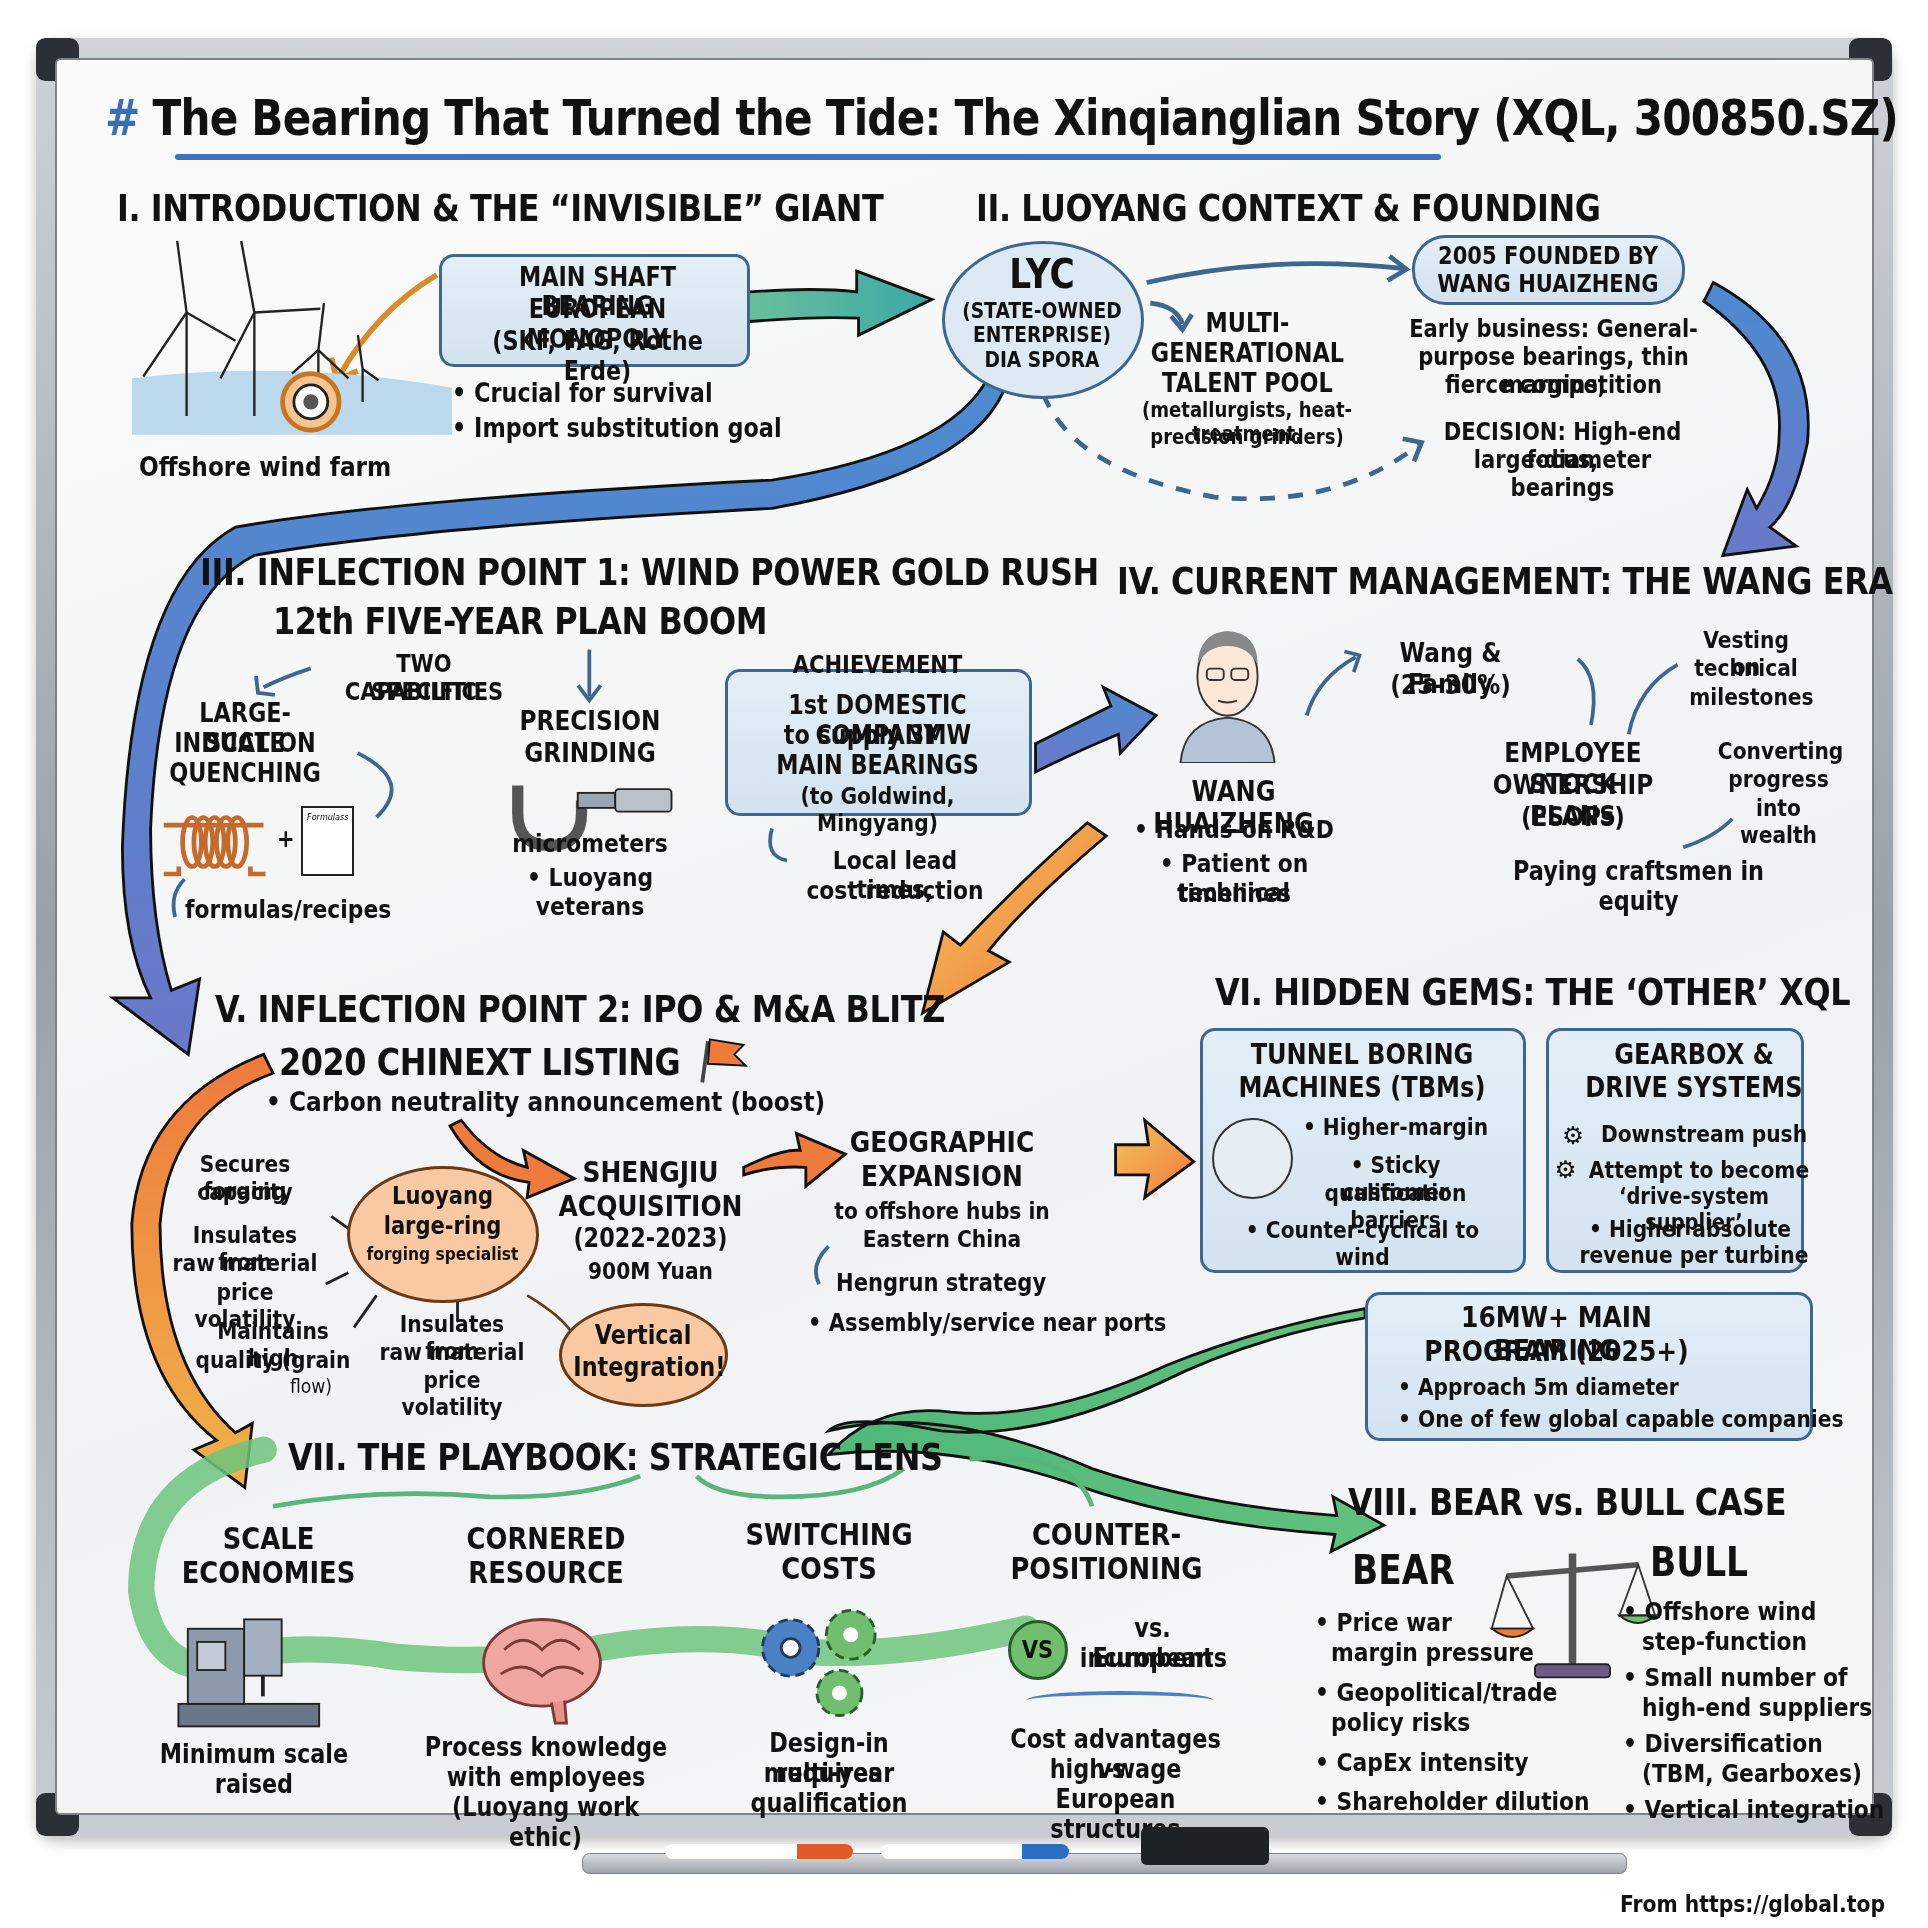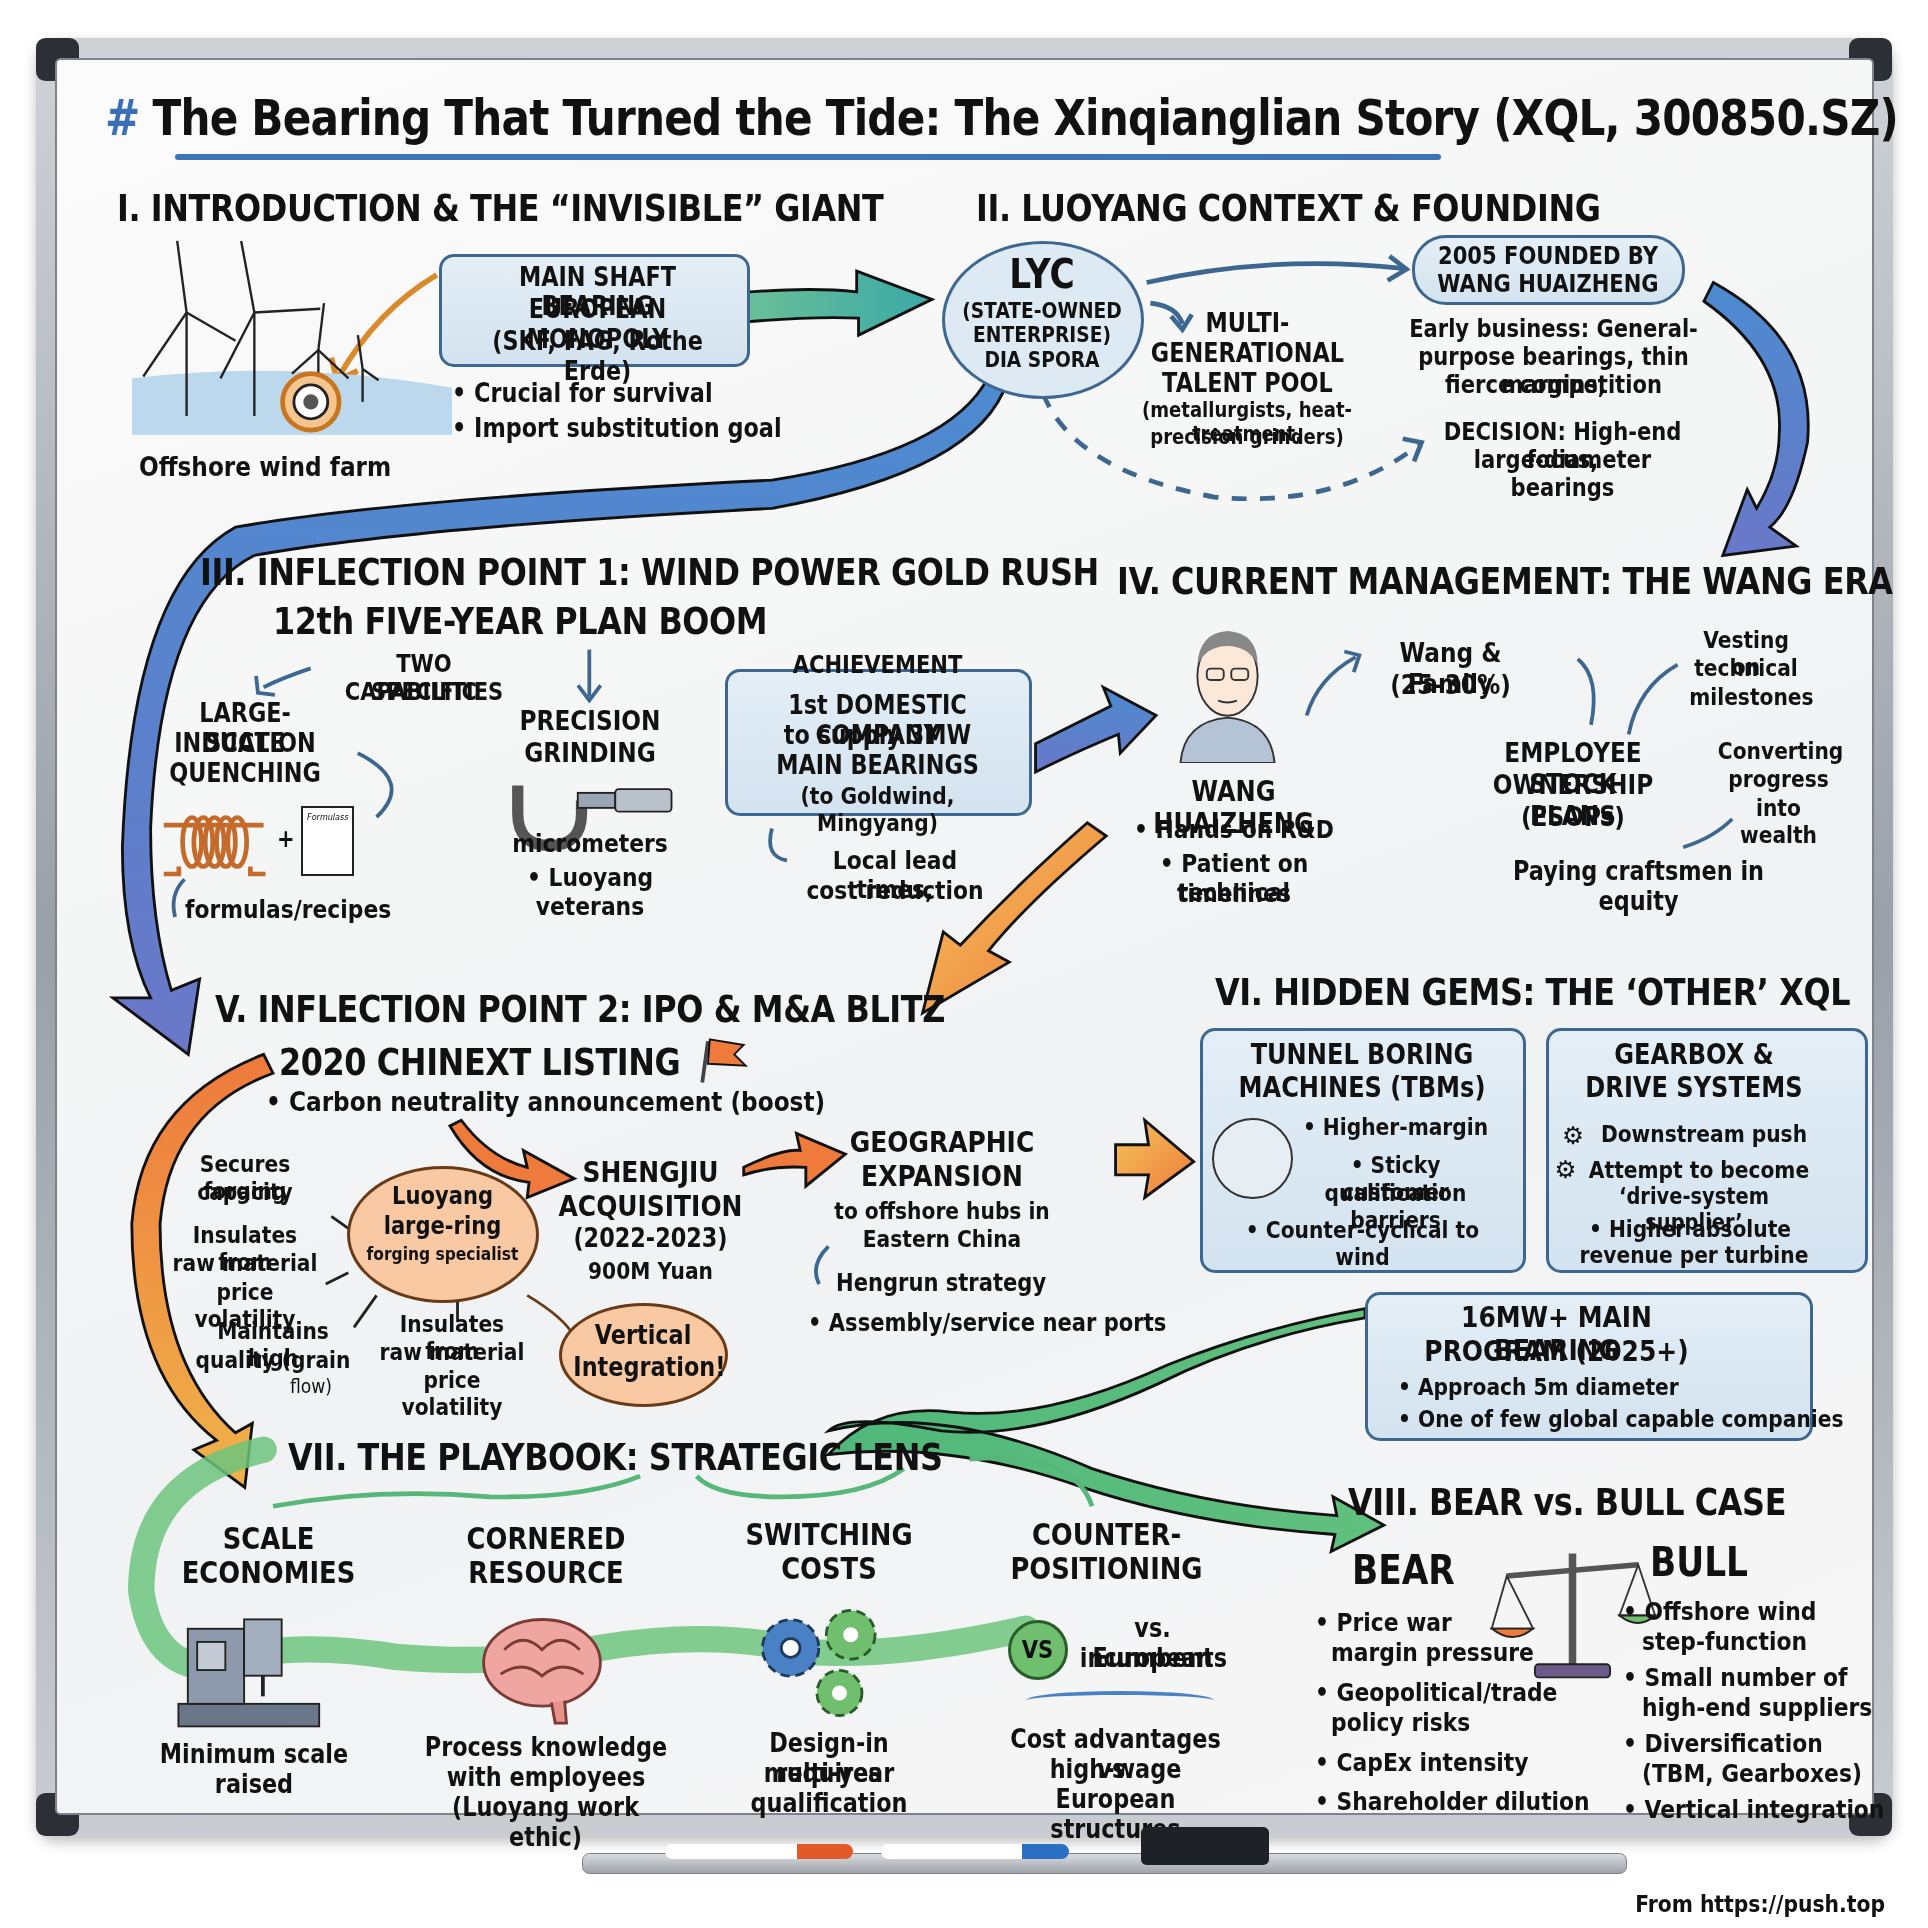--- a/index.html
+++ b/index.html
@@ -312,21 +312,21 @@
 <div class="sec" style="left:1215px;top:970px">VI. HIDDEN GEMS: THE ‘OTHER’ XQL</div>
 <div class="box" style="left:1200px;top:1028px;width:326px;height:245px">
   <div class="tc" style="left:0;top:7.5px;width:318px;font-size:28px">TUNNEL BORING</div>
   <div class="tc" style="left:0;top:41px;width:318px;font-size:28px">MACHINES (TBMs)</div>
   <div class="abs" style="left:9.4px;top:87px;width:81px;height:81px;border-radius:50%;border:2.8px solid #333;background:#e6edf3"></div>
   <div class="tc" style="left:75px;top:83px;width:235px;font-size:23.5px">• Higher-margin</div>
   <div class="tc" style="left:75px;top:121px;width:235px;font-size:23.5px">• Sticky customer</div>
   <div class="tc" style="left:75px;top:149px;width:235px;font-size:23.5px">qualification barriers</div>
   <div class="tc" style="left:9.4px;top:186px;width:301px;font-size:23.5px">• Counter-cyclical to wind</div>
 </div>
-<div class="box" style="left:1546px;top:1028px;width:322px;height:245px">
+<div class="box" style="left:1546px;top:1028px;width:258px;height:245px">
   <div class="tc" style="left:0;top:7.5px;width:290px;font-size:28px">GEARBOX &amp;</div>
   <div class="tc" style="left:0;top:41px;width:290px;font-size:28px">DRIVE SYSTEMS</div>
   <div class="abs" style="left:13px;top:90px;font-size:24.5px">⚙</div>
   <div class="abs" style="left:5.6px;top:124px;font-size:24.5px">⚙</div>
   <div class="tc" style="left:28px;top:90px;width:254px;font-size:23.5px">Downstream push</div>
   <div class="tc" style="left:9.4px;top:126px;width:282px;font-size:23.5px">Attempt to become</div>
   <div class="tc" style="left:0;top:153px;width:290px;font-size:22.6px">‘drive-system supplier’</div>
   <div class="tc" style="left:0;top:185px;width:282px;font-size:23.5px">• Higher absolute</div>
   <div class="tc" style="left:0;top:211px;width:290px;font-size:23.5px">revenue per turbine</div>
 </div>
@@ -419,14 +419,14 @@
 <div class="t" style="left:1623px;top:1663px;font-size:25.4px">• Small number of</div>
 <div class="t" style="left:1642px;top:1693px;font-size:25.4px">high-end suppliers</div>
 <div class="t" style="left:1623px;top:1729px;font-size:25.4px">• Diversification</div>
 <div class="t" style="left:1642px;top:1759px;font-size:25.4px">(TBM, Gearboxes)</div>
 <div class="t" style="left:1623px;top:1795px;font-size:25.4px">• Vertical integration</div>
 
 <div class="tray"></div>
 <div class="marker" style="left:665px;top:1844px;width:188px;background:linear-gradient(90deg,#fff 0,#fff 70%,#e25a2a 70%)"></div>
 <div class="marker" style="left:881px;top:1844px;width:188px;background:linear-gradient(90deg,#fff 0,#fff 75%,#2a6fc4 75%)"></div>
 <div class="eraser"></div>
-<div class="credit">From https://push.top</div>
+<div class="credit">From https://global.top</div>
 
 
 </body></html>

